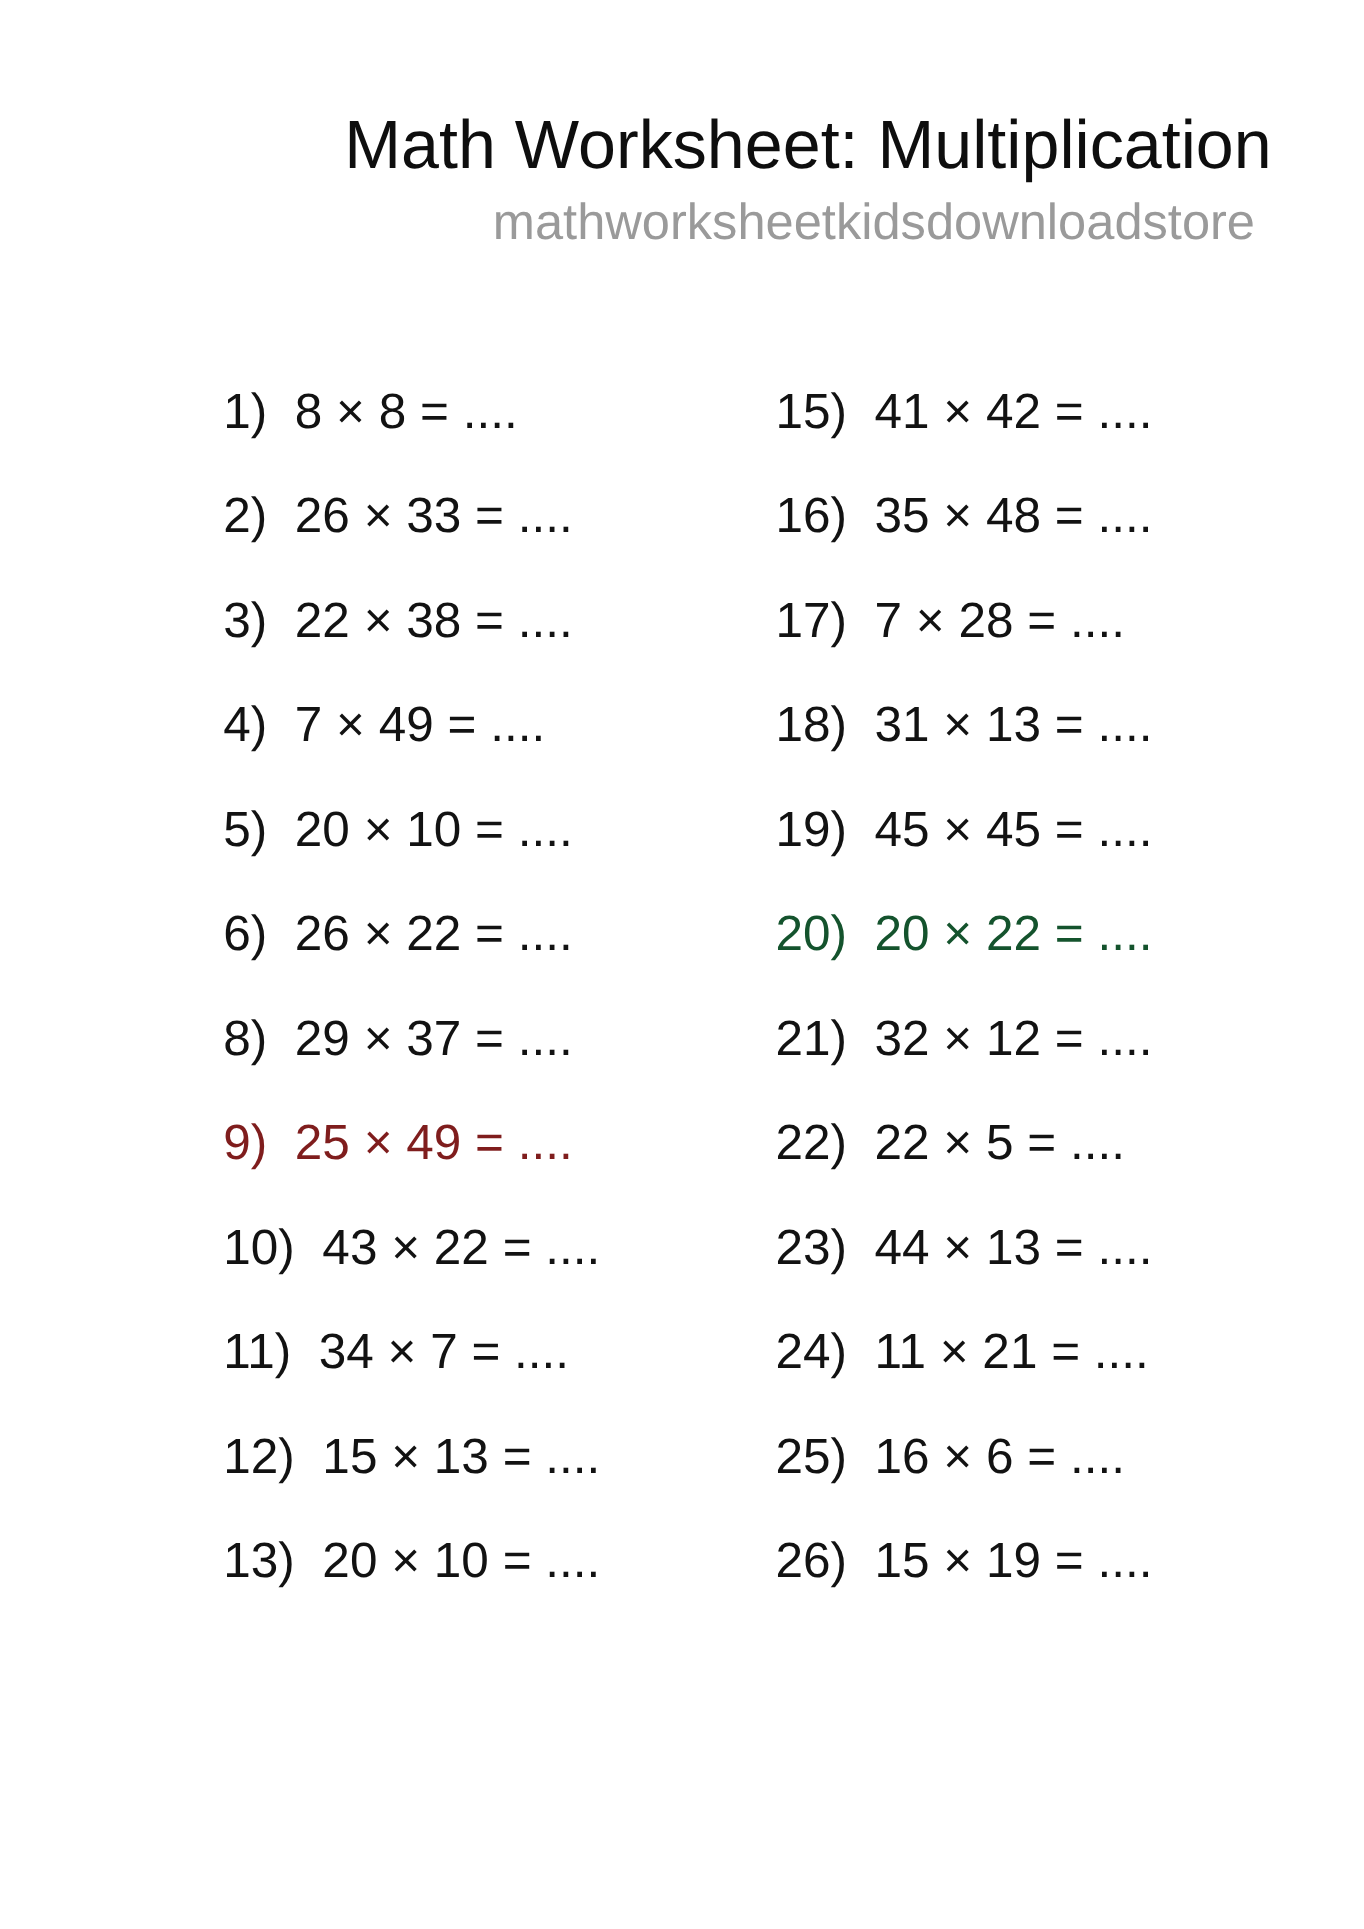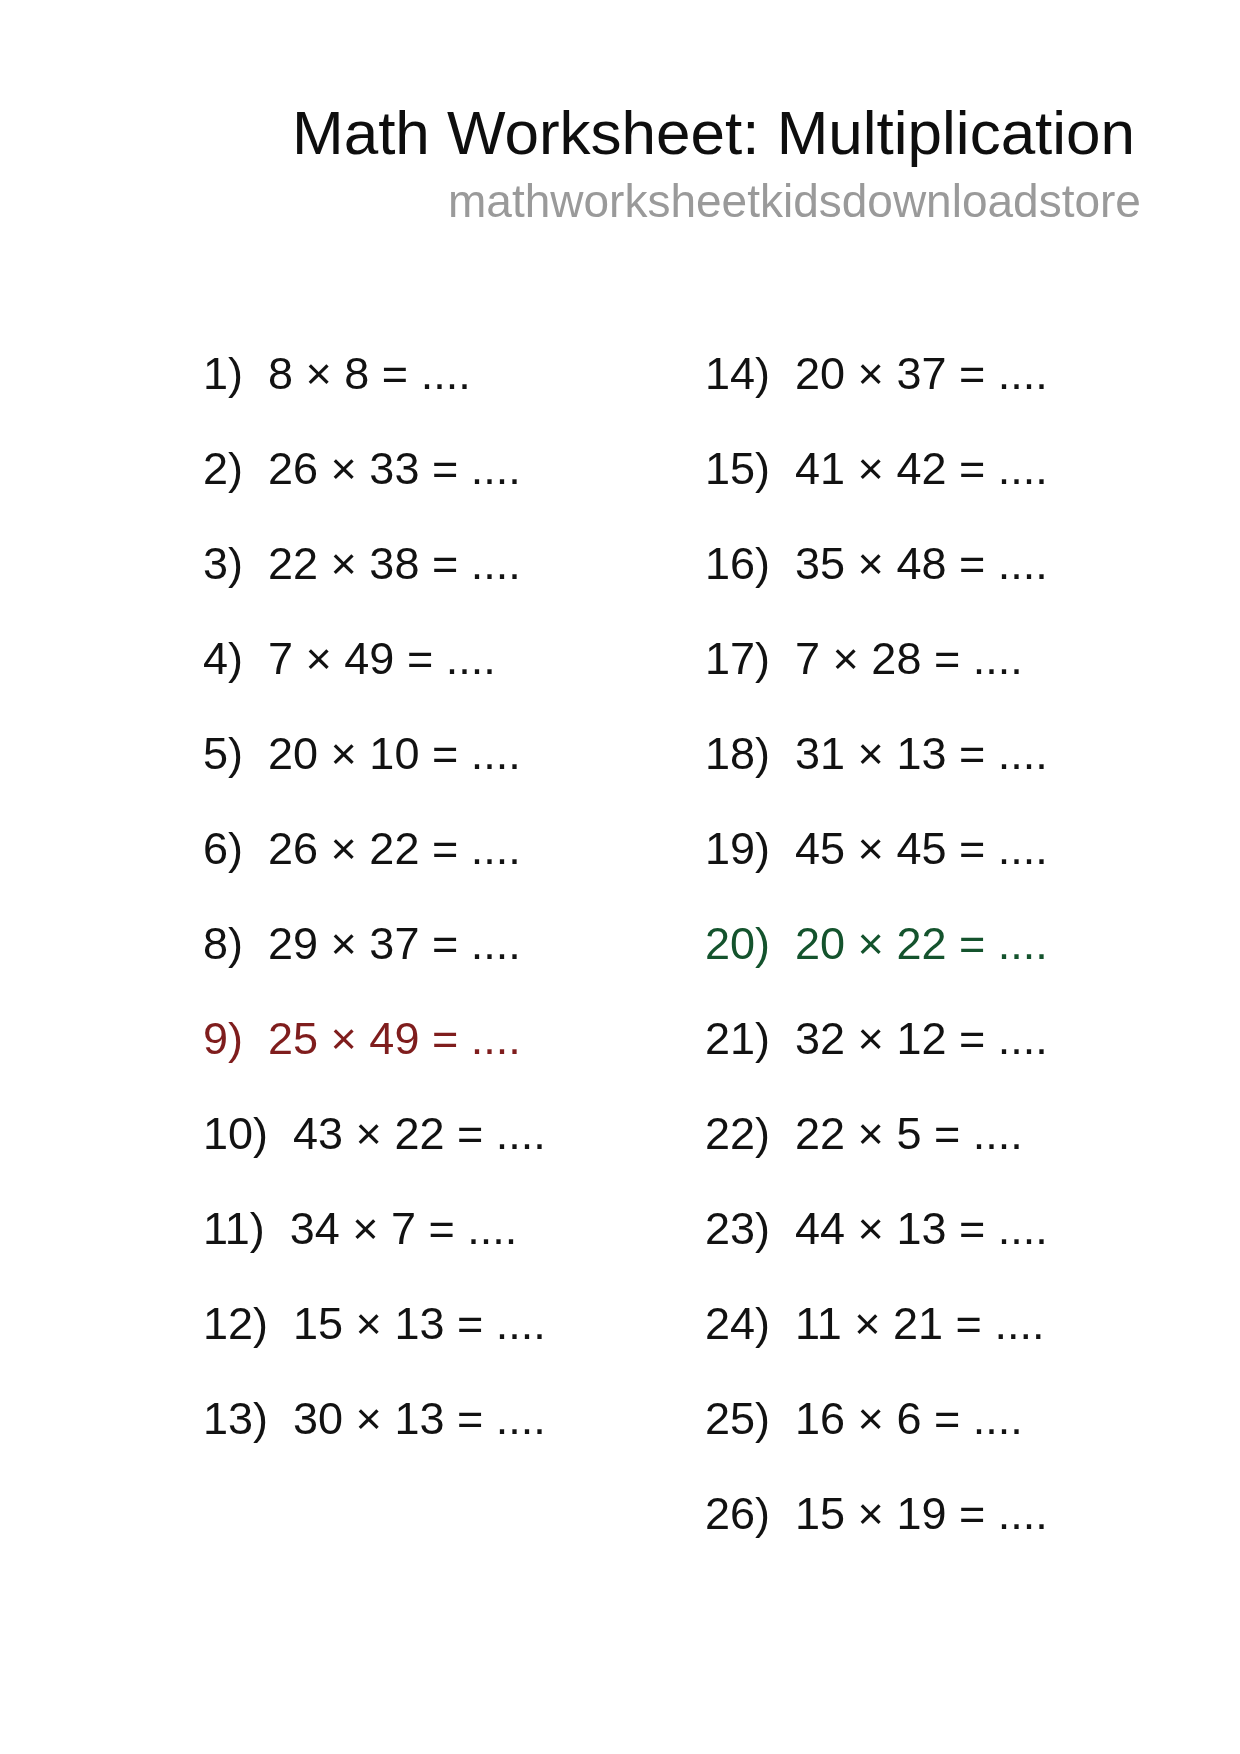--- a/index.html
+++ b/index.html
@@ -47,38 +47,37 @@
     line-height: 95px;
     font-size: 45px;
     color: #121212;
     white-space: pre;
   }
 </style>
 </head>
 <body>
 
 <div class="page" style="background: rgb(255, 255, 255);">
-  <h1 class="title" style="color: rgb(14, 14, 14);">Math Worksheet: Multiplication</h1>
+  <h1 class="title" style="color: rgb(14, 14, 14); margin-left: 21px;">Math Worksheet: Multiplication</h1>
   <div class="subtitle" style="color: rgb(154, 154, 154);">mathworksheetkidsdownloadstore</div>
   <div class="col col-left">
       <div class="prow" style="color: rgb(18, 18, 18);">1)  8 × 8 = ....</div>
       <div class="prow" style="color: rgb(18, 18, 18);">2)  26 × 33 = ....</div>
       <div class="prow" style="color: rgb(18, 18, 18);">3)  22 × 38 = ....</div>
       <div class="prow" style="color: rgb(18, 18, 18);">4)  7 × 49 = ....</div>
       <div class="prow" style="color: rgb(18, 18, 18);">5)  20 × 10 = ....</div>
       <div class="prow" style="color: rgb(18, 18, 18);">6)  26 × 22 = ....</div>
       <div class="prow" style="color: rgb(18, 18, 18);">8)  29 × 37 = ....</div>
       <div class="prow" style="color: #7f1d1d;">9)  25 × 49 = ....</div>
       <div class="prow" style="color: rgb(18, 18, 18);">10)  43 × 22 = ....</div>
       <div class="prow" style="color: rgb(18, 18, 18);">11)  34 × 7 = ....</div>
       <div class="prow" style="color: rgb(18, 18, 18);">12)  15 × 13 = ....</div>
-      <div class="prow" style="color: rgb(18, 18, 18);">13)  30 × 13 = ....</div>
+      <div class="prow" style="color: rgb(18, 18, 18);">13)  20 × 10 = ....</div>
     </div>
   <div class="col col-right">
-      <div class="prow" style="color: rgb(18, 18, 18);">14)  20 × 37 = ....</div>
       <div class="prow" style="color: rgb(18, 18, 18); text-align: right;">15)  41 × 42 = ....</div>
       <div class="prow" style="color: rgb(18, 18, 18);">16)  35 × 48 = ....</div>
       <div class="prow" style="color: rgb(18, 18, 18);">17)  7 × 28 = ....</div>
       <div class="prow" style="color: rgb(18, 18, 18);">18)  31 × 13 = ....</div>
       <div class="prow" style="color: rgb(18, 18, 18);">19)  45 × 45 = ....</div>
       <div class="prow" style="color: #14532d;">20)  20 × 22 = ....</div>
       <div class="prow" style="color: rgb(18, 18, 18);">21)  32 × 12 = ....</div>
       <div class="prow" style="color: rgb(18, 18, 18);">22)  22 × 5 = ....</div>
       <div class="prow" style="color: rgb(18, 18, 18);">23)  44 × 13 = ....</div>
       <div class="prow" style="color: rgb(18, 18, 18);">24)  11 × 21 = ....</div>

